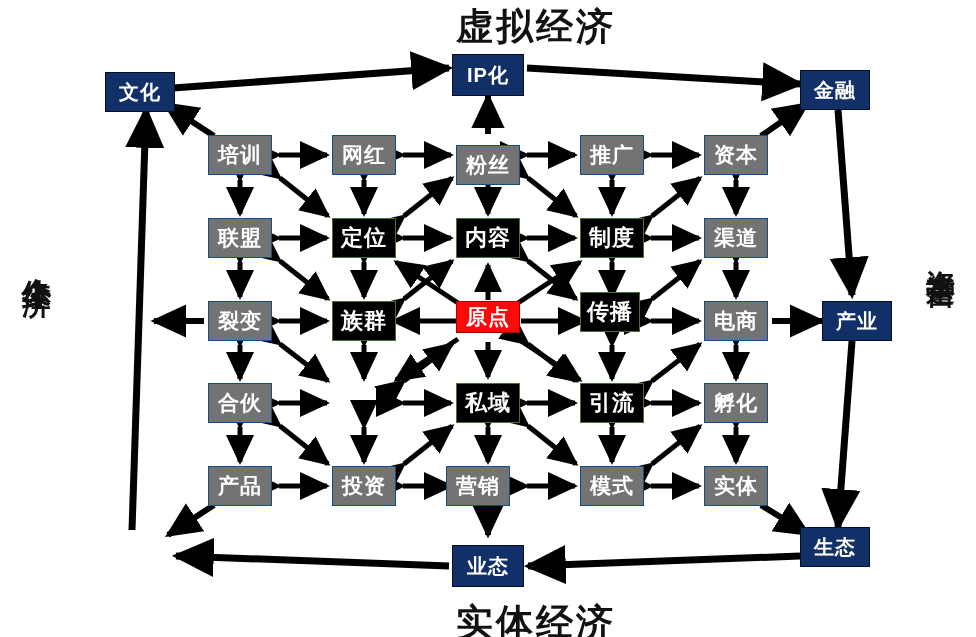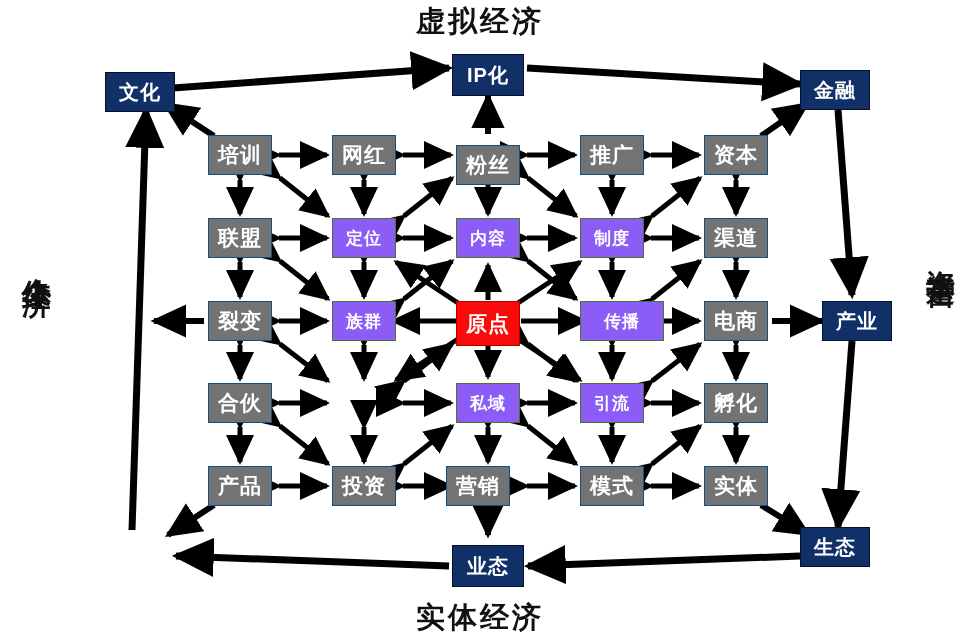--- a/index.html
+++ b/index.html
@@ -3,26 +3,26 @@
 <meta charset="utf-8">
 <style>
   html,body{margin:0;padding:0;background:#ffffff;}
   body{width:976px;height:637px;overflow:hidden;font-family:"Liberation Sans","DejaVu Sans",sans-serif;}
   #stage{position:relative;width:976px;height:637px;background:#fff;}
   svg.layer{position:absolute;left:0;top:0;width:976px;height:637px;}
   .node{position:absolute;display:flex;align-items:center;justify-content:center;
         box-sizing:border-box;color:#ffffff;font-weight:700;letter-spacing:1px;
         font-family:"Liberation Sans","DejaVu Sans",sans-serif;}
   .n-blue{background:#737373;border:1.5px solid #0d4f86;font-size:21px;}
-  .n-green{background:#8b5cf6;border:1.5px solid #4b7030;font-size:17px;}
+  .n-green{background:#000000;border:1.5px solid #4b7030;font-size:22px;}
   .n-red{background:#fa0a0a;border:1.5px solid #b00000;font-size:21px;}
   .n-navy{background:#123068;border:1.5px solid #050f28;font-size:20px;}
   .edge-title{position:absolute;color:#111;font-weight:800;
         font-family:"Liberation Sans","DejaVu Sans",sans-serif;}
-  .t-horiz{font-size:29px;letter-spacing:3px;}
+  .t-horiz{font-size:37px;letter-spacing:3px;margin-left:40px;}
   .t-vert{font-size:29px;letter-spacing:3px;writing-mode:vertical-rl;text-orientation:upright;line-height:1;}
 </style>
 </head>
 <body>
 
 <div id="stage">
 
   <svg class="layer" viewBox="0 0 976 637">
     <defs>
       <marker id="ah" markerWidth="7" markerHeight="7" refX="5.4" refY="3" orient="auto" markerUnits="strokeWidth">
@@ -195,22 +195,22 @@
   <div class="node n-blue" style="left:704px;top:135px;width:64px;height:40px">资本</div>
 
   <div class="node n-blue" style="left:208px;top:218px;width:64px;height:40px">联盟</div>
   <div class="node n-green" style="left:332px;top:218px;width:64px;height:40px">定位</div>
   <div class="node n-green" style="left:456px;top:218px;width:64px;height:40px">内容</div>
   <div class="node n-green" style="left:580px;top:218px;width:64px;height:40px">制度</div>
   <div class="node n-blue" style="left:704px;top:218px;width:64px;height:40px">渠道</div>
 
   <div class="node n-blue" style="left:208px;top:301px;width:64px;height:40px">裂变</div>
   <div class="node n-green" style="left:332px;top:301px;width:64px;height:40px">族群</div>
-  <div class="node n-red" style="left:456px;top:301px;width:64px;height:45px">原点</div>
-  <div class="node n-green" style="left:580px;top:301px;width:84px;height:40px">传播</div>
+  <div class="node n-red" style="left:456px;top:301px;width:64px;height:32px">原点</div>
+  <div class="node n-green" style="left:580px;top:292px;width:60px;height:40px">传播</div>
   <div class="node n-blue" style="left:704px;top:301px;width:64px;height:40px">电商</div>
 
   <div class="node n-blue" style="left:208px;top:383px;width:64px;height:40px">合伙</div>
   <div class="node n-green" style="left:456px;top:383px;width:64px;height:40px">私域</div>
   <div class="node n-green" style="left:580px;top:383px;width:64px;height:40px">引流</div>
   <div class="node n-blue" style="left:704px;top:383px;width:64px;height:40px">孵化</div>
 
   <div class="node n-blue" style="left:208px;top:466px;width:64px;height:40px">产品</div>
   <div class="node n-blue" style="left:332px;top:466px;width:64px;height:40px">投资</div>
   <div class="node n-blue" style="left:446px;top:466px;width:64px;height:40px">营销</div>

